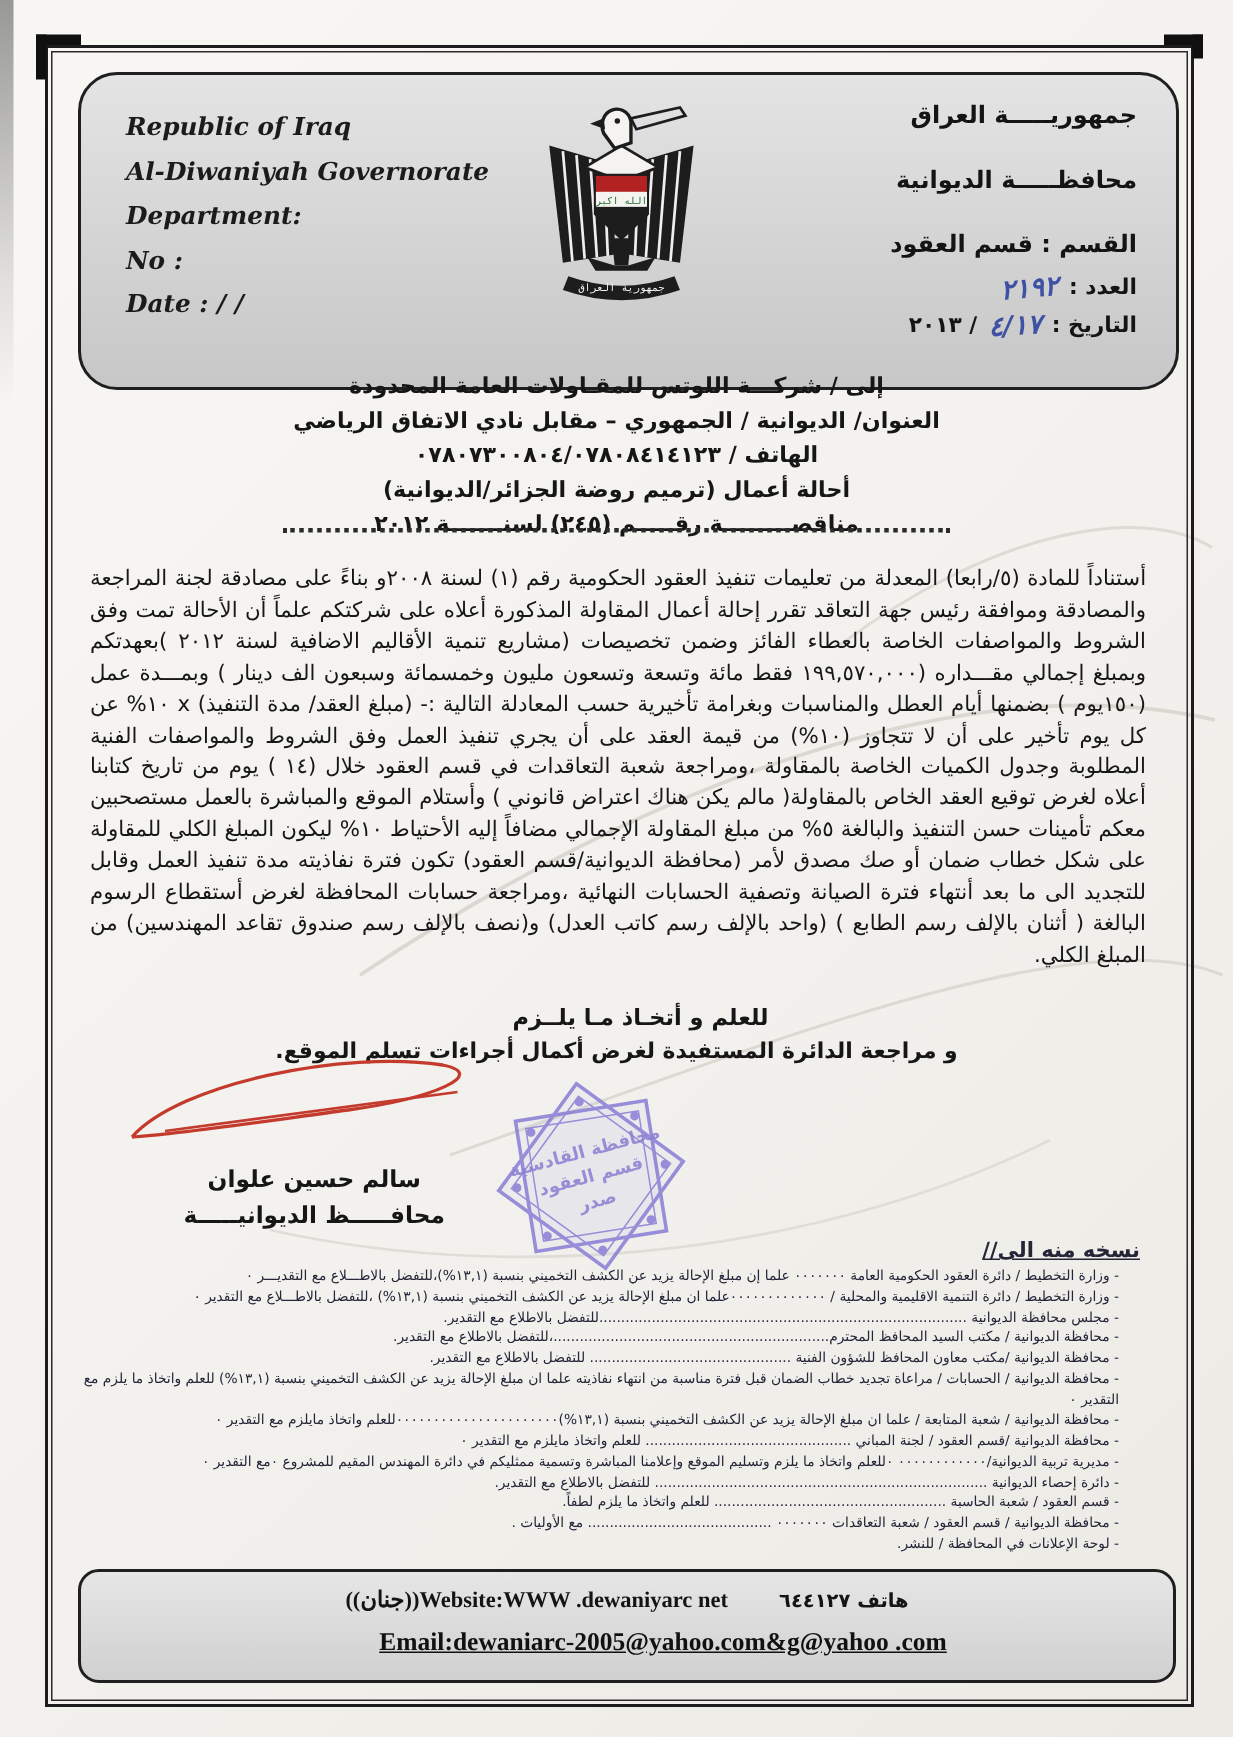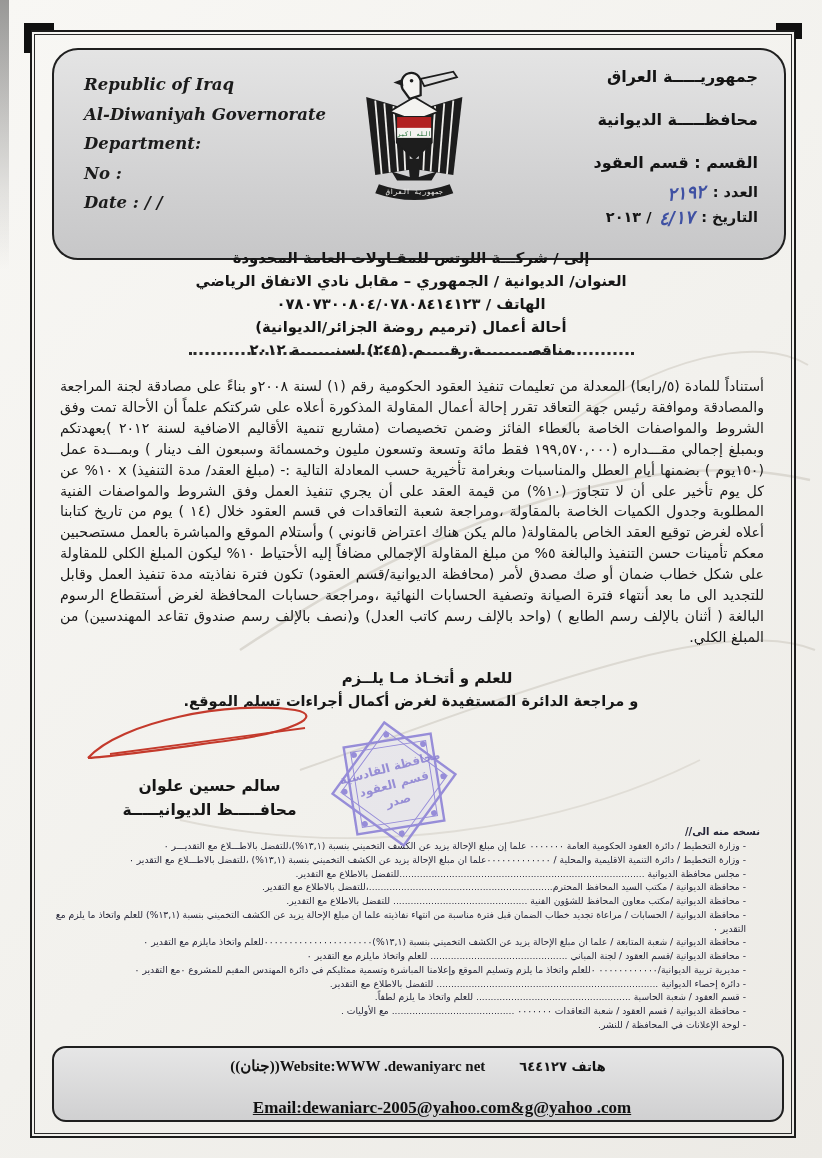--- a/index.html
+++ b/index.html
@@ -54,31 +54,31 @@
   
   .stamp { position:absolute; left:318px; top:708px; width:152px; height:152px;
     transform:rotate(-9deg); z-index:5; opacity:.88; }
   .stamp-text { position:absolute; inset:0; display:flex; flex-direction:column; gap:2px;
     align-items:center; justify-content:center; color:#7b6fce; font-weight:bold;
     transform:rotate(-6deg); }
   .stamp-text div { font-size:12px; line-height:15px; opacity:.85; }
   
   .dist { position:absolute; right:62px; left:38px; top:826px; direction:rtl; text-align:right;
     color:#252538; z-index:4; }
-  .dist-heading { font-size:10px; font-weight:bold; margin-bottom:2px; }
+  .dist-heading { font-size:14px; font-weight:bold; text-decoration:underline; margin-bottom:2px; }
   .dist-item { font-size:9.2px; line-height:13.75px; padding-right:14px; }
   .dist-item::before { content:"- "; }
   
   .footer-box { position:absolute; left:52px; right:38px; top:1046px; height:76px;
     border:2px solid #1f1f1f; border-radius:14px;
     background:linear-gradient(180deg,#e6e6e6 0%,#d0d0d1 100%); z-index:4; text-align:center; }
   .footer-line1 { margin-top:9px; display:flex; justify-content:center; gap:34px; align-items:baseline;
     font-family:"Liberation Serif",serif; font-weight:bold; font-size:15px; color:#141414; }
   .footer-line1 .ar { font-family:"DejaVu Sans",sans-serif; font-size:13px; direction:rtl; }
-  .footer-line2 { margin-top:23px; font-family:"Liberation Serif",serif; font-weight:bold;
+  .footer-line2 { margin-top:9px; font-family:"Liberation Serif",serif; font-weight:bold;
     font-size:17px; text-decoration:underline; color:#111;padding-left:48px; }
 </style>
 </head>
 <body>
 
 <div class="page">
 
   <div class="smudge-left"></div>
 
   <svg class="artifacts" width="822" height="1158" viewBox="0 0 822 1158">

